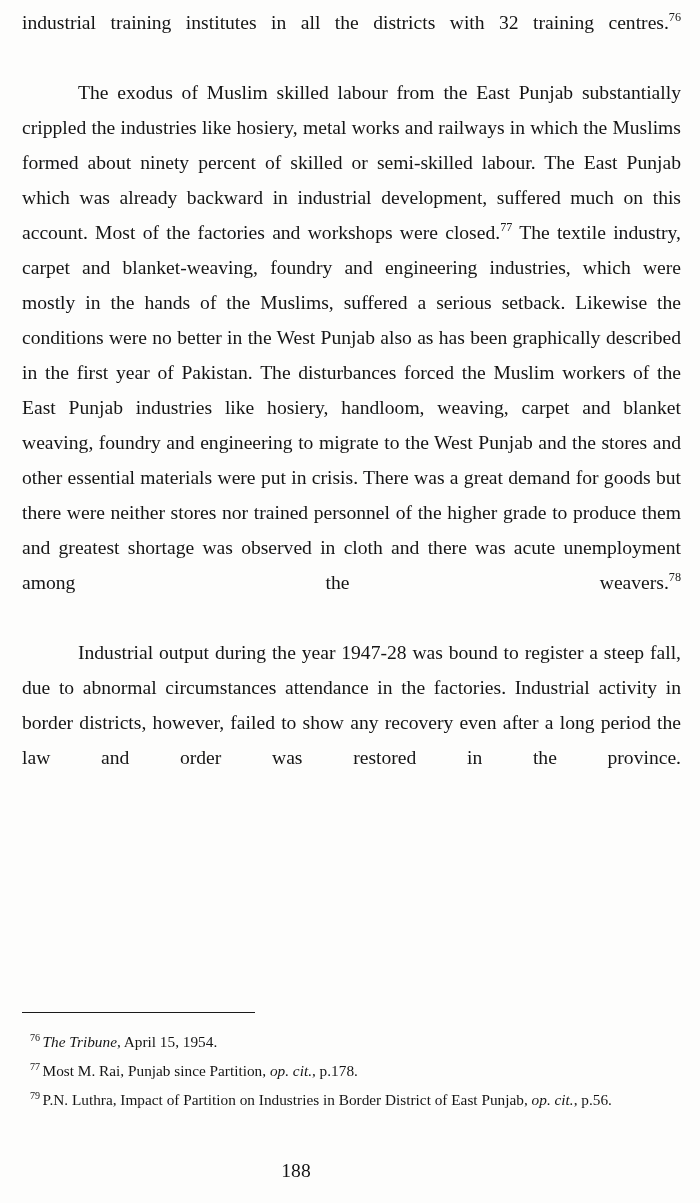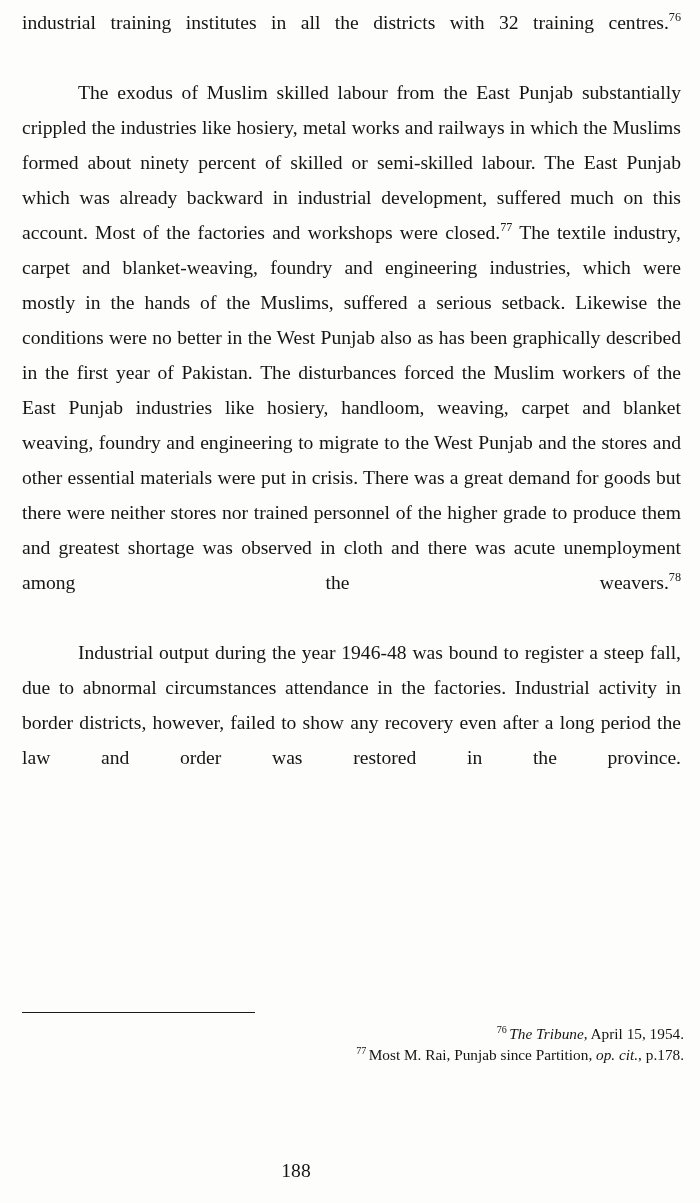--- a/index.html
+++ b/index.html
@@ -71,25 +71,25 @@
   }
 
   .footnotes {
     position: absolute;
     left: 22px;
     top: 1023px;
     width: 662px;
   }
 
   p.footnote {
-    margin: 0;
+    margin: 8px;
     padding: 0;
     font-size: 15.3px;
     line-height: 21px;
-    text-align: right;
+    text-align: left;
     text-indent: 0;
   }
 
   p.footnote sup.fnum {
     font-size: 0.66em;
     vertical-align: super;
     line-height: 0;
     margin-right: 2.5px;
   }
 
@@ -111,32 +111,33 @@
 <body>
 
 <div class="page">
 
   <div class="body-block">
 
     <p class="para"><span>industrial training institutes in all the districts with 32 training centres.</span><sup class="fn">76</sup></p>
 
     <p class="para indent"><span>The exodus of Muslim skilled labour from the East Punjab substantially crippled the industries like hosiery, metal works and railways in which the Muslims formed about ninety percent of skilled or semi-skilled labour. The East Punjab which was already backward in industrial development, suffered much on this account. Most of the factories and workshops were closed.</span><sup class="fn">77</sup><span> The textile industry, carpet and blanket-weaving, foundry and engineering industries, which were mostly in the hands of the Muslims, suffered a serious setback. Likewise the conditions were no better in the West Punjab also as has been graphically described in the first year of Pakistan. The disturbances forced the Muslim workers of the East Punjab industries like hosiery, handloom, weaving, carpet and blanket weaving, foundry and engineering to migrate to the West Punjab and the stores and other essential materials were put in crisis. There was a great demand for goods but there were neither stores nor trained personnel of the higher grade to produce them and greatest shortage was observed in cloth and there was acute unemployment among the weavers.</span><sup class="fn">78</sup></p>
 
-    <p class="para indent"><span>Industrial output during the year 1946-48 was bound to register a steep fall, due to abnormal circumstances attendance in the factories. Industrial activity in border districts, however, failed to show any recovery even after a long period the law and order was restored in the province.</span></p>
+    <p class="para indent"><span>Industrial output during the year 1947-28 was bound to register a steep fall, due to abnormal circumstances attendance in the factories. Industrial activity in border districts, however, failed to show any recovery even after a long period the law and order was restored in the province.</span></p>
 
 
   </div>
 
   <div class="fn-rule"></div>
 
   <div class="footnotes">
 
     <p class="footnote"><sup class="fnum">76</sup><span class="ital">The Tribune</span><span>, April 15, 1954.</span></p>
 
     <p class="footnote"><sup class="fnum">77</sup><span>Most M. Rai, Punjab since Partition, </span><span class="ital">op. cit.</span><span>, p.178.</span></p>
 
 
+    <p class="footnote"><sup class="fnum">79</sup><span>P.N. Luthra, Impact of Partition on Industries in Border District of East Punjab, </span><span class="ital">op. cit.</span><span>, p.56.</span></p>
 
   </div>
 
   <div class="page-number">188</div>
 
 </div>
 
 </body></html>

